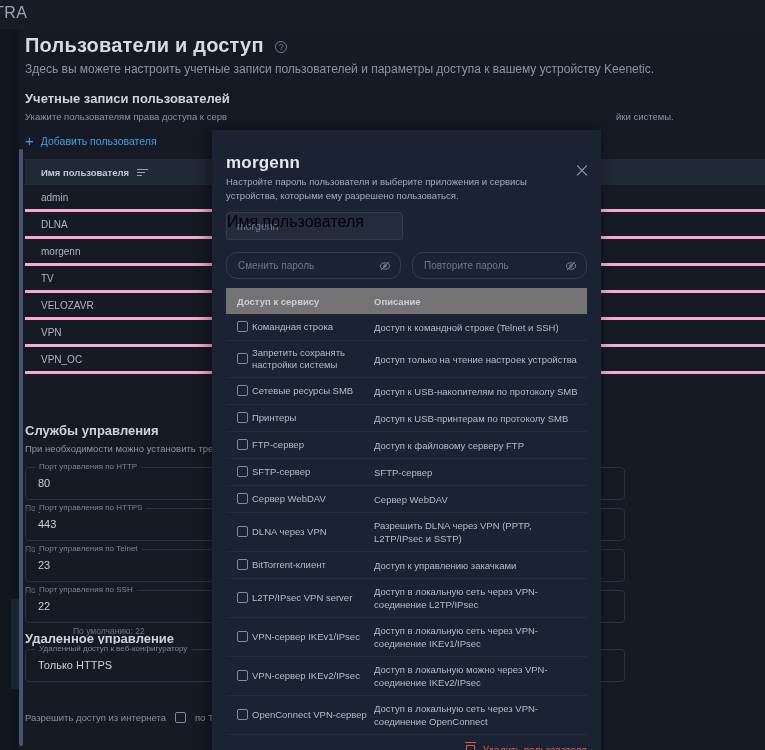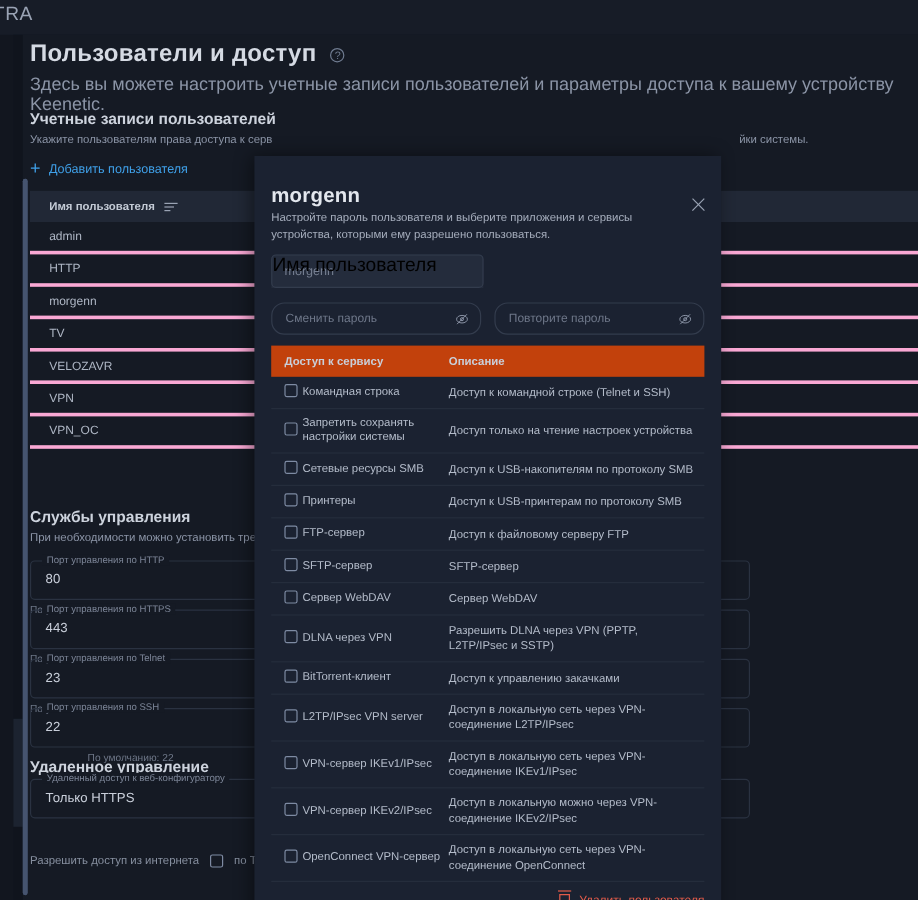--- a/index.html
+++ b/index.html
@@ -60,21 +60,21 @@
   }
   .help-icon {
     display: inline-block; vertical-align: middle;
     width: 12px; height: 12px; margin-left: 6px;
     border: 1px solid #6f7b90; border-radius: 50%;
     font-size: 9px; line-height: 10px; text-align: center;
     color: #6f7b90; font-weight: 400;
   }
   .page-sub {
     position: absolute; left: 14px; top: 33px;
-    font-size: 15px; color: #8b94a6;
+    font-size: 12px; color: #8b94a6;
   }
   h2.sec-title {
     position: absolute; left: 14px;
     font-size: 13px; font-weight: 700; color: #cdd3dd;
   }
   .sec-sub {
     position: absolute; left: 14px;
     font-size: 9.5px; color: #8b94a6;
   }
 
@@ -200,21 +200,21 @@
     position: absolute; left: 11px; top: 7px;
     font-size: 10px; color: #6e7789;
   }
   .eye {
     position: absolute; right: 9px; top: 7px;
     width: 12px; height: 12px;
   }
 
   .svc-head {
     position: absolute; left: 14px; top: 158px;
-    width: 361px; height: 26px; background: #c2410c;
+    width: 361px; height: 26px; background: #737373;
     display: flex; align-items: center;
     font-size: 9.5px; font-weight: 700; color: #c9cfda;
   }
   .svc-head .c1 { width: 148px; padding-left: 11px; }
   .svc-list { position: absolute; left: 14px; top: 184px; width: 361px; }
   .svc-row {
     display: flex; align-items: center; min-height: 27px;
     border-bottom: 1px solid #252d3c;
   }
   .svc-row .cb { width: 26px; padding-left: 11px; flex: 0 0 26px; }
@@ -286,21 +286,21 @@
             <i></i>
             <i></i>
             <i></i>
           </span>
       </div>
       <div id="users-rows">
           <div class="ut-row">
             <span>admin</span>
           </div>
           <div class="ut-row">
-            <span>HTTP</span>
+            <span>DLNA</span>
           </div>
           <div class="ut-row">
             <span>morgenn</span>
           </div>
           <div class="ut-row">
             <span>TV</span>
           </div>
           <div class="ut-row">
             <span>VELOZAVR</span>
           </div>

